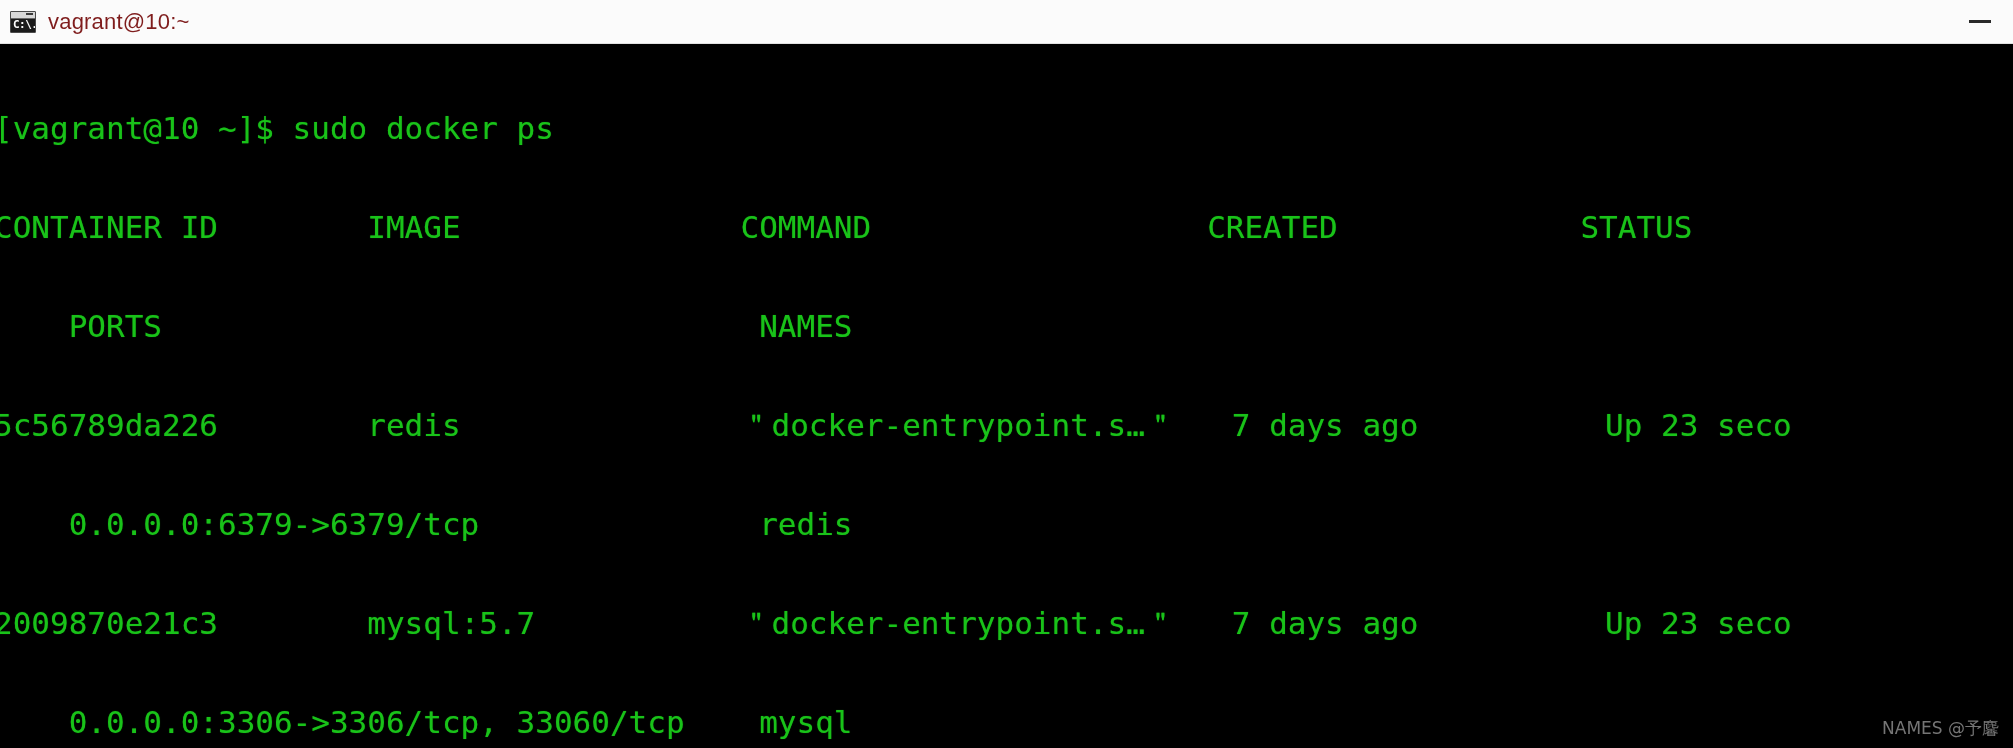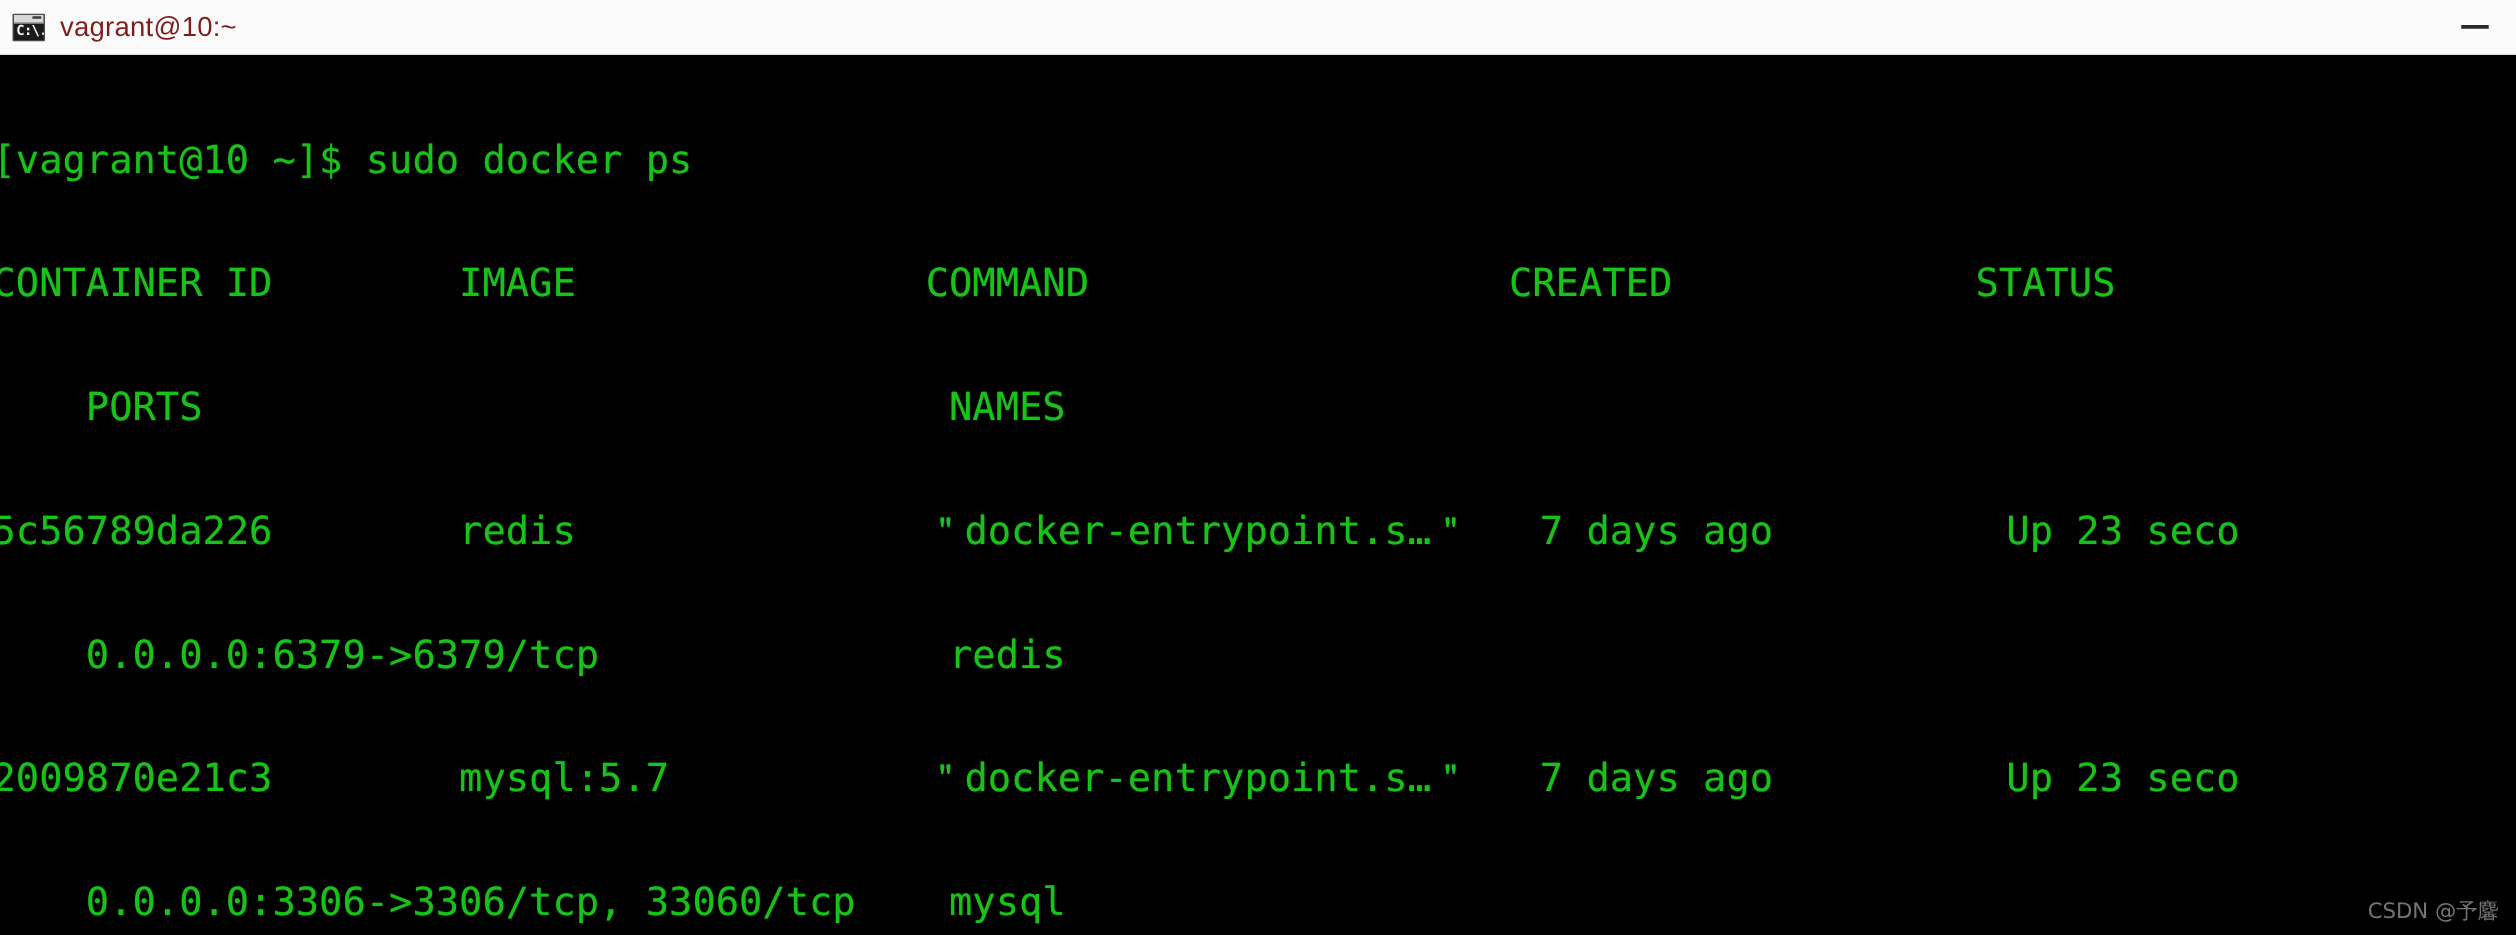--- a/index.html
+++ b/index.html
@@ -172,15 +172,15 @@
       <span class="term-line">CONTAINER ID        IMAGE               COMMAND                  CREATED             STATUS</span>
       <span class="term-line">    PORTS                                NAMES</span>
       <span class="term-line">5c56789da226        redis               ＂docker-entrypoint.s…＂   7 days ago          Up 23 seco</span>
       <span class="term-line">    0.0.0.0:6379-&gt;6379/tcp               redis</span>
       <span class="term-line">2009870e21c3        mysql:5.7           ＂docker-entrypoint.s…＂   7 days ago          Up 23 seco</span>
       <span class="term-line">    0.0.0.0:3306-&gt;3306/tcp, 33060/tcp    mysql</span>
       
     </div>
   </div>
 
-  <div class="watermark">CSDN @予麘</div>
+  <div class="watermark">NAMES @予麘</div>
 
 </div>
 
 </body></html>

